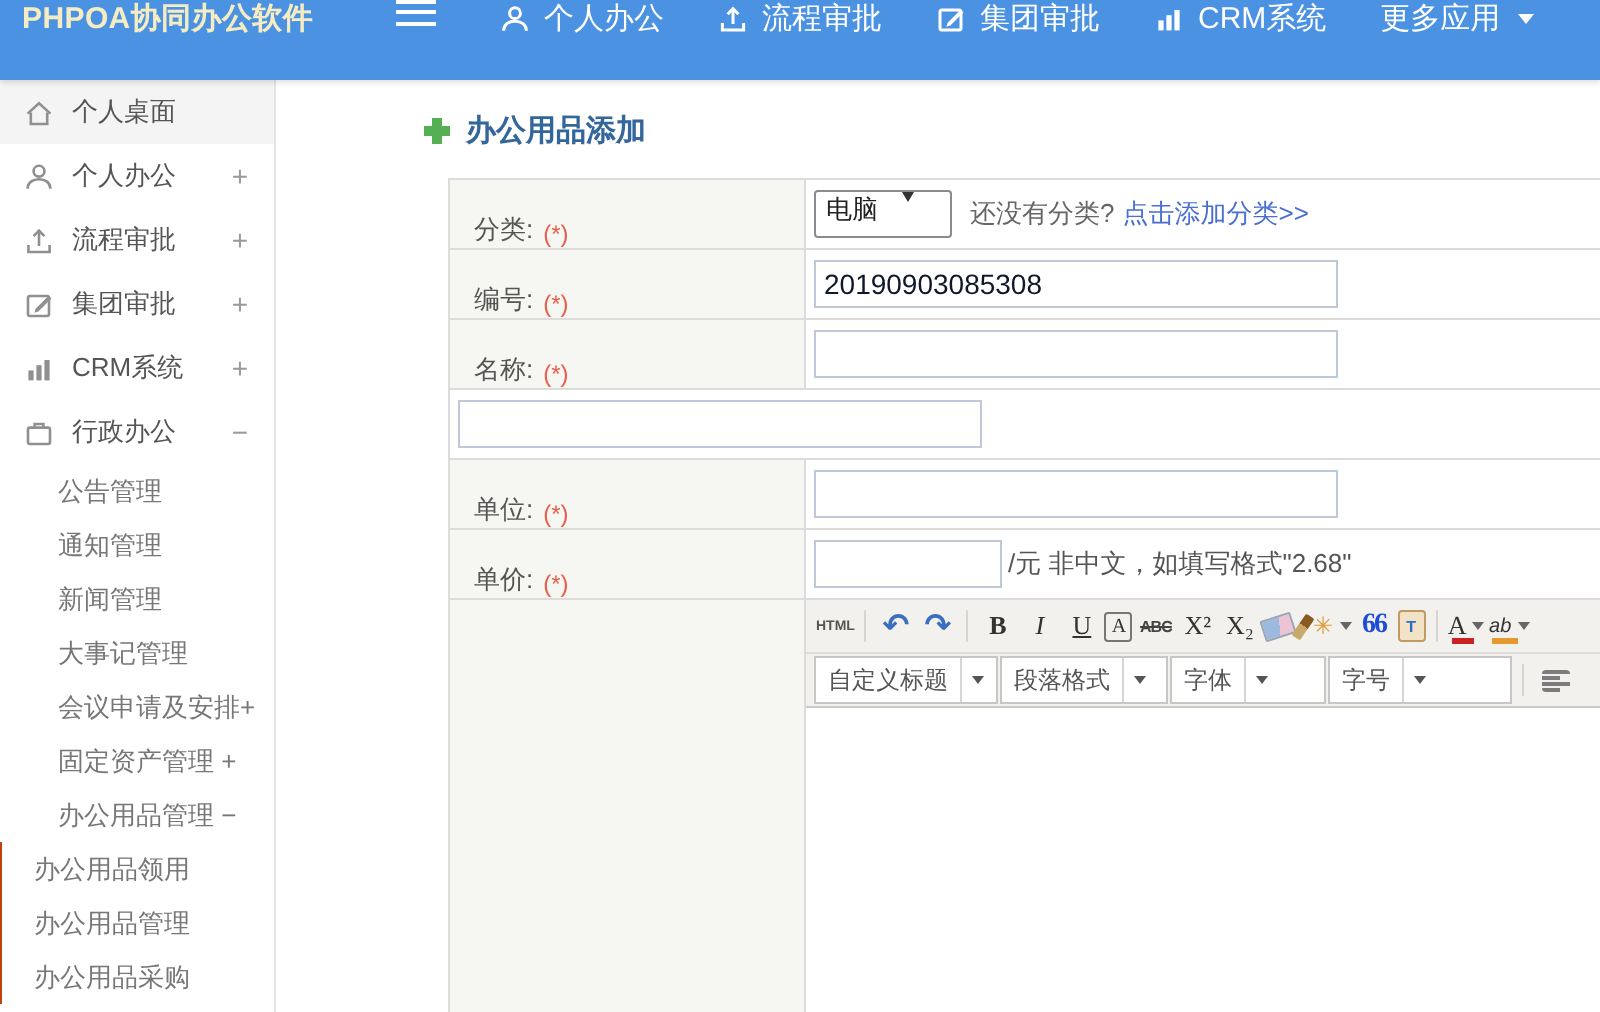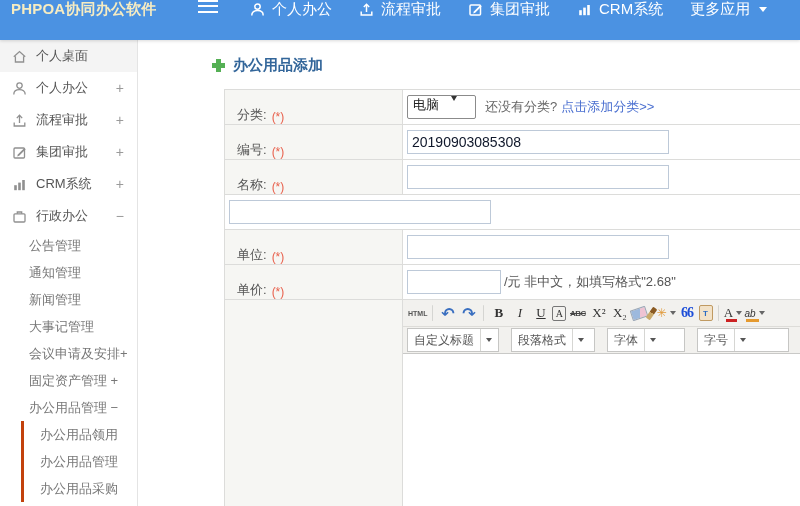--- a/index.html
+++ b/index.html
@@ -21,21 +21,21 @@
   
   .shell{display:flex;height:466px}
   aside{width:138px;min-width:138px;border-right:1px solid #e4e4e4;box-sizing:border-box;background:#fff}
   .side-item{height:32px;display:flex;align-items:center;padding:0 12px;position:relative;
              font-size:13px;color:#555;cursor:pointer;white-space:nowrap}
   .side-item svg{margin-right:9px;flex:none}
   .side-item .exp{position:absolute;right:13px;color:#9a9a9a;font-size:14px;font-weight:normal}
   .side-item.active{background:#f4f4f4}
   .sub-item{height:27px;line-height:27px;padding-left:29px;font-size:13px;color:#777;
             cursor:pointer;white-space:nowrap}
-  .side-third{margin-left:21px;border-left:3px solid #c2410c}
+  .side-third{border-left:1px solid #c2410c}
   .side-third .sub-item{padding-left:16px}
   
   main{flex:1;position:relative;overflow:hidden}
   .page-title{display:flex;align-items:center;margin:16px 0 0 74px;font-size:15px;
               font-weight:bold;color:var(--title-color,#33669a)}
   .plus-icon{width:13px;height:13px;margin-right:8px;
     background:linear-gradient(var(--green,#55b055),var(--green,#55b055)) center/13px 5px no-repeat,
                linear-gradient(var(--green,#55b055),var(--green,#55b055)) center/5px 13px no-repeat}
   .form{margin:14px 0 0 86px;width:1000px;border:1px solid var(--border-color,#dcdcda);border-bottom:none}
   .frow{display:flex;border-bottom:1px solid var(--border-color,#dcdcda)}
@@ -85,21 +85,21 @@
       background:linear-gradient(#e59a2f,#e59a2f) 1px 15px/13px 3px no-repeat}
   .caret::after{content:"";display:inline-block;width:0;height:0;border-left:3px solid transparent;
       border-right:3px solid transparent;border-top:4px solid #666;margin-left:3px}
   .ial{min-width:14px;width:14px;height:11px;
     background-image:linear-gradient(#7c7c7c,#7c7c7c),linear-gradient(#7c7c7c,#7c7c7c),
                      linear-gradient(#7c7c7c,#7c7c7c),linear-gradient(#7c7c7c,#7c7c7c);
     background-repeat:no-repeat;
     background-size:14px 2px,9px 2px,14px 2px,9px 2px;
     background-position:0 0,0 3px,0 6px,0 9px}
   .ed-select{height:22px;border:1px solid #c6c6c4;background:#fff;display:inline-flex;
-             align-items:center;font-size:12px;color:#555;margin-right:12px;cursor:pointer;flex:none}
+             align-items:center;font-size:12px;color:#555;margin-right:1px;cursor:pointer;flex:none}
   .ed-select .lab{padding:0 6px;overflow:hidden;white-space:nowrap}
   .ed-select .cbox{width:15px;align-self:stretch;border-left:1px solid #d6d6d3;display:flex;
              align-items:center;justify-content:center}
   .ed-select .cbox i{width:0;height:0;border-left:3px solid transparent;border-right:3px solid transparent;
              border-top:4px solid #555}
   .ed-body{height:300px;background:#fff;outline:none}
 </style>
 </head>
 <body>
 

